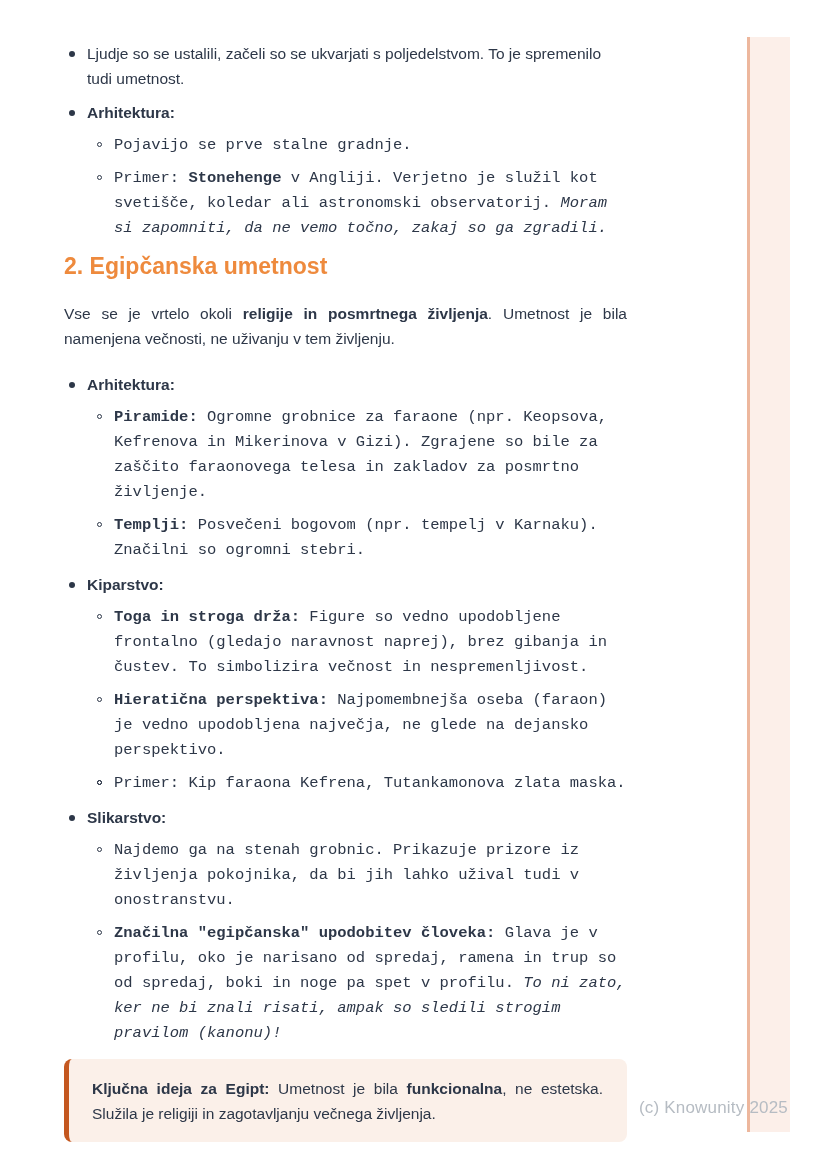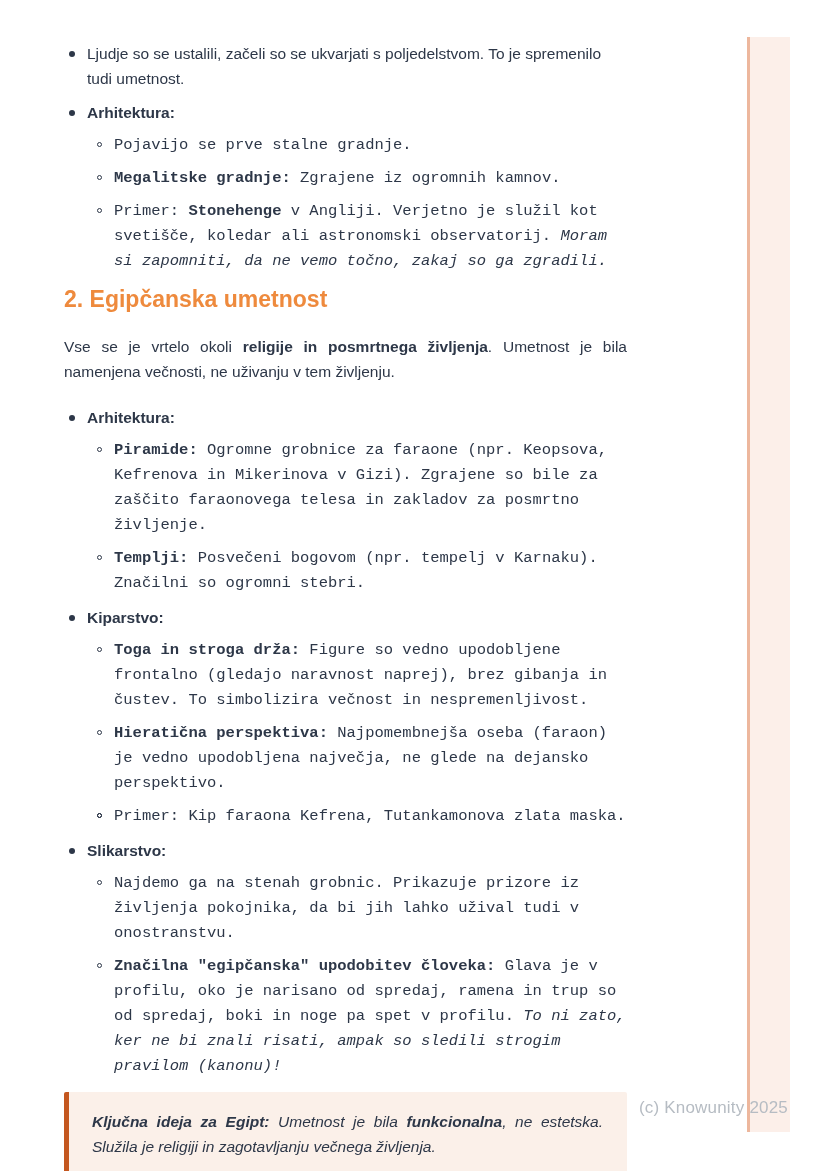--- a/index.html
+++ b/index.html
@@ -77,23 +77,22 @@
     left:10px;top:9px;
     width:5px;height:5px;
     border:1.5px solid currentColor;
     border-radius:50%;
     background:transparent;
   }
   .callout{
     margin-top:13px;
     background:var(--callout-bg);
     border-left:5px solid var(--callout-border);
-    border-radius:2px;
+    border-radius:8px;
     padding:17px 24px 16px 23px;
-    font-style:italic;
   }
   .callout p{
     text-align:justify;
   }
   .footer-note{
     position:absolute;
     top:1100px;
     right:40px;
     font-size:17px;
     line-height:16px;
@@ -105,21 +104,20 @@
 </head>
 <body>
 
 <div class="side-stripe"></div>
 
 <main class="doc">
     <ul class="l1">
       <li><span class="marker dot"></span><span><span>Ljudje so se ustalili, začeli so se ukvarjati s poljedelstvom. To je spremenilo tudi umetnost.</span></span></li>
       <li><span class="marker dot"></span><span><strong>Arhitektura:</strong></span><ul class="l2">
           <li><span class="marker circle"></span><span><span>Pojavijo se prve stalne gradnje.</span></span></li>
-          <li><span class="marker circle"></span><span><strong>Megalitske gradnje:</strong><span> Zgrajene iz ogromnih kamnov.</span></span></li>
           <li><span class="marker circle"></span><span><span>Primer: </span><strong>Stonehenge</strong><span> v Angliji. Verjetno je služil kot svetišče, koledar ali astronomski observatorij. </span><em>Moram si zapomniti, da ne vemo točno, zakaj so ga zgradili.</em></span></li>
         </ul></li>
     </ul>
     <h2>2. Egipčanska umetnost</h2>
     <p class="para"><span>Vse se je vrtelo okoli </span><strong>religije in posmrtnega življenja</strong><span>. Umetnost je bila namenjena večnosti, ne uživanju v tem življenju.</span></p>
     <ul class="l1">
       <li><span class="marker dot"></span><span><strong>Arhitektura:</strong></span><ul class="l2">
           <li><span class="marker circle"></span><span><strong>Piramide:</strong><span> Ogromne grobnice za faraone (npr. Keopsova, Kefrenova in Mikerinova v Gizi). Zgrajene so bile za zaščito faraonovega telesa in zakladov za posmrtno življenje.</span></span></li>
           <li><span class="marker circle"></span><span><strong>Templji:</strong><span> Posvečeni bogovom (npr. tempelj v Karnaku). Značilni so ogromni stebri.</span></span></li>
         </ul></li>

